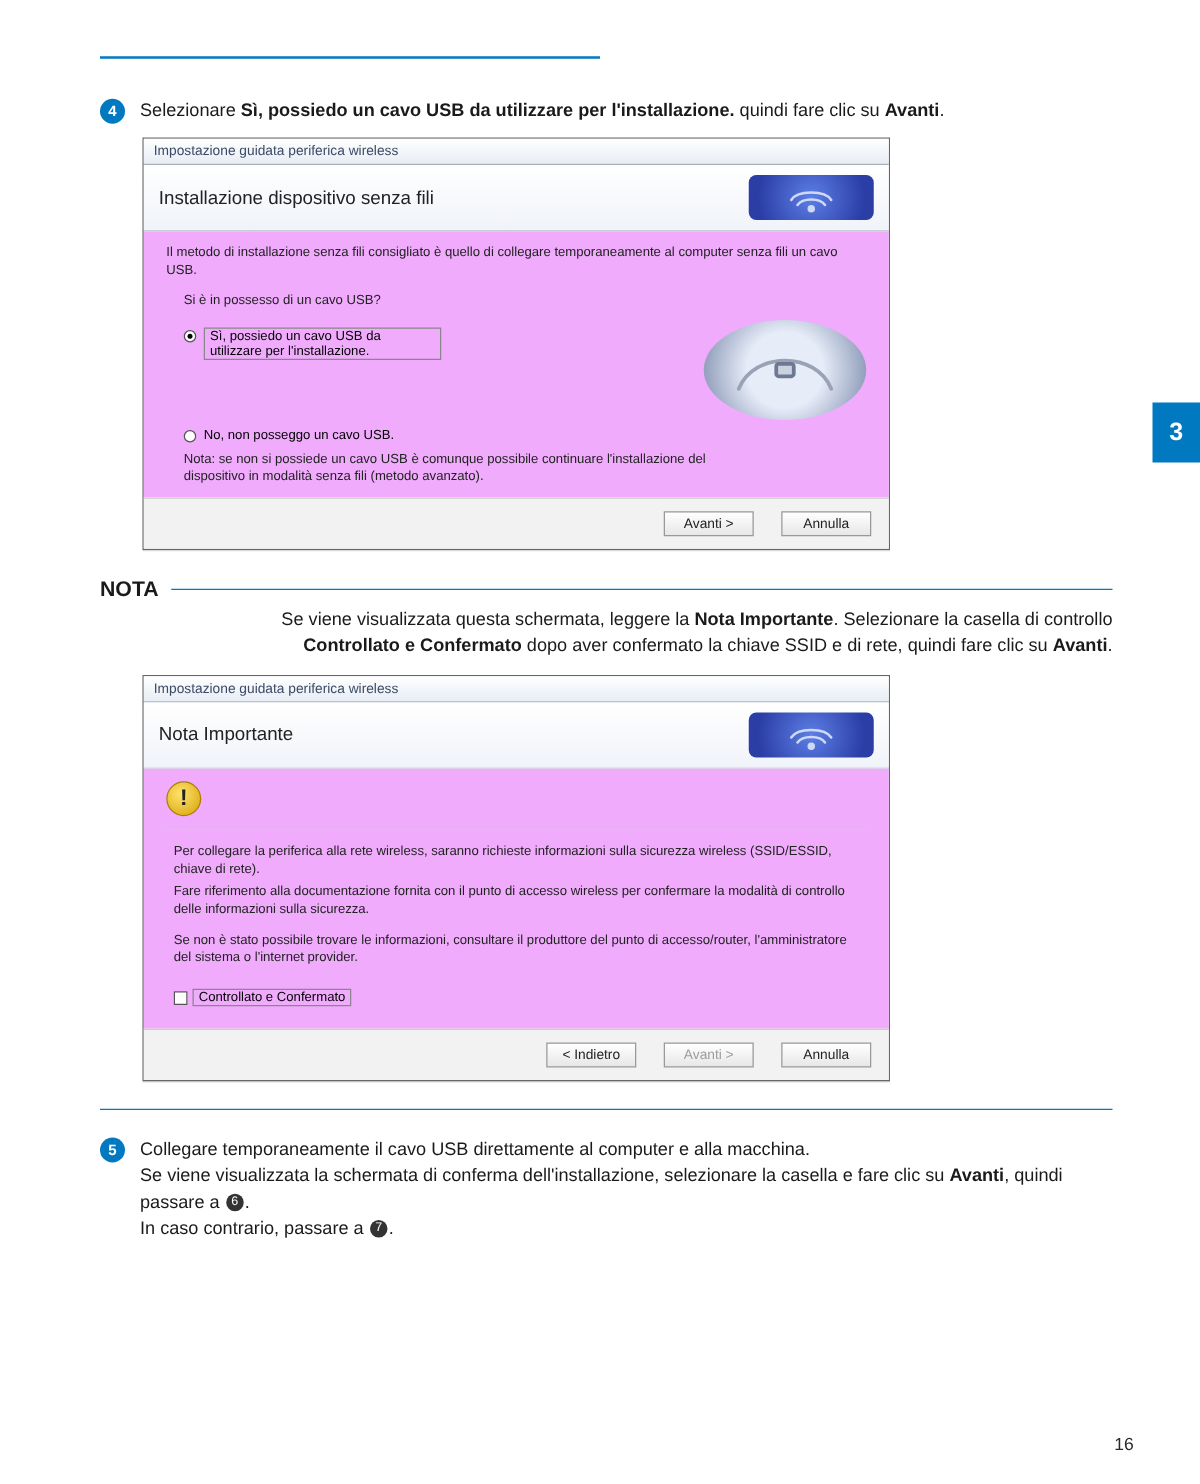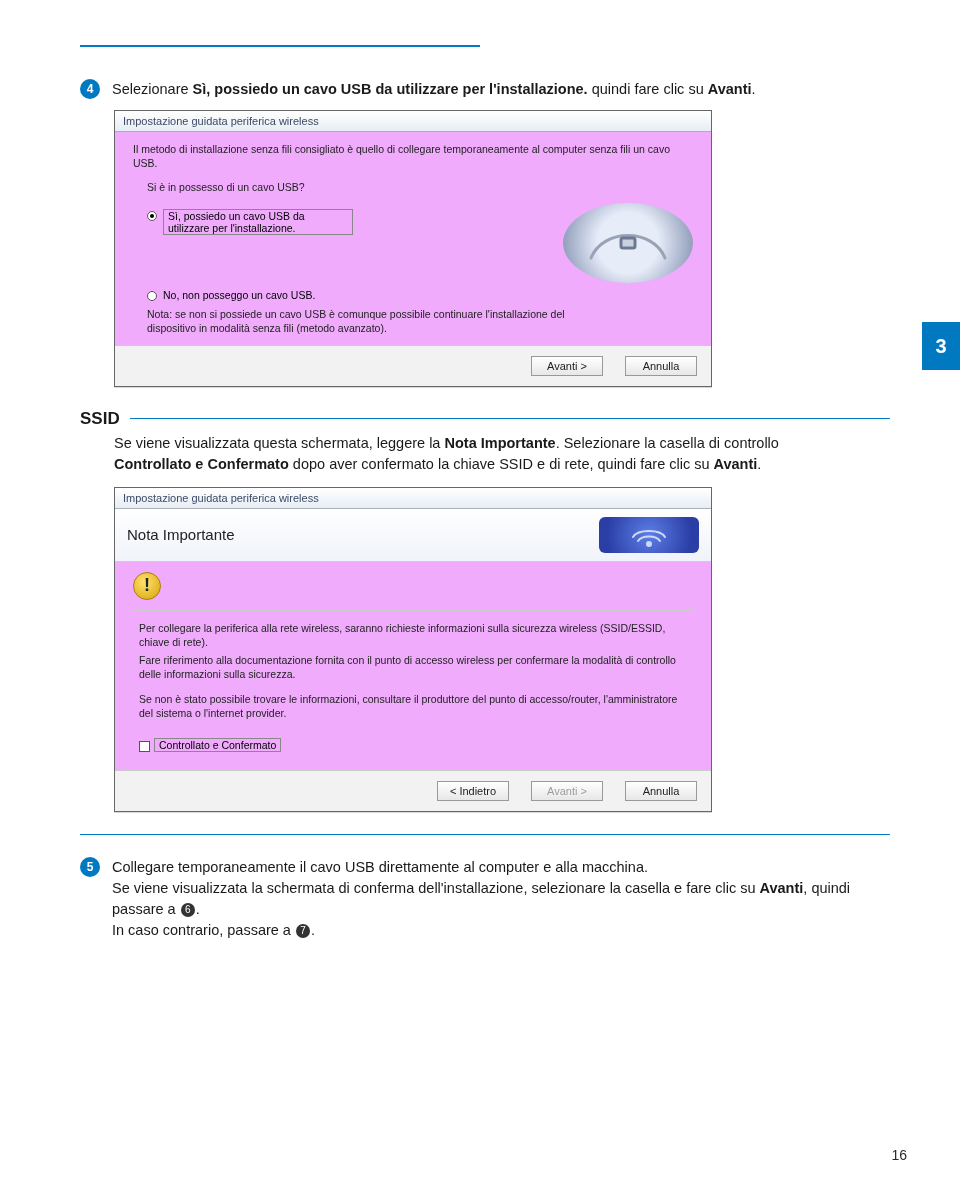--- a/index.html
+++ b/index.html
@@ -92,21 +92,21 @@
     border:1px solid #a97f00; display:flex; align-items:center; justify-content:center;
     font-weight:bold; color:#222; font-size:18px; flex:0 0 28px;
   }
   .wiz-row2 { display:flex; gap:14px; align-items:flex-start; }
   .indent { margin-left:14px; }
   .note-head {
     font-size:17px; font-weight:bold; color:#1a1a1a;
     display:flex; align-items:center; gap:10px; margin: 6px 0 4px 0;
   }
   .note-head .rule { flex:1; height:1px; background:#0079c1; }
-  .note-body { font-size:14.5px; line-height:1.45; margin-left:34px; color:#1a1a1a; }
+  .note-body { font-size:14.5px; line-height:1.45; margin-left:34px; color:#1a1a1a;text-align:right; }
   .note-bottom-rule { height:1px; background:#0079c1; margin:16px 0 22px 0; }
   .pagenum { position:absolute; right:53px; bottom:24px; font-size:14px; color:#2a2a2a; }
   .inline-num {
     display:inline-flex; width:14px; height:14px; border-radius:50%;
     background:#333; color:#fff; font-size:10px; align-items:center; justify-content:center;
     vertical-align:middle; margin:0 1px;
   }
 </style>
 </head>
 <body>
@@ -116,20 +116,32 @@
 
   <div class="step-row">
     <span class="step-num">4</span>
     <div class="step-text">
       <span>Selezionare </span><span class="bold">Sì, possiedo un cavo USB da utilizzare per l'installazione.</span><span> quindi fare clic su </span><span class="bold">Avanti</span><span>.</span>
     </div>
   </div>
 
   <div class="wizard">
     <div class="wiz-titlebar">Impostazione guidata periferica wireless</div>
+    <div class="wiz-head">
+      <div class="wiz-head-title">Installazione dispositivo senza fili</div>
+      <div class="wiz-head-art">
+        <svg viewBox="0 0 40 28">
+            <g fill="none" stroke="#cfd9f5" stroke-width="2" stroke-linecap="round">
+              <path d="M4 16c5-8 27-8 32 0"></path>
+              <path d="M9 20c4-6 18-6 22 0"></path>
+              <circle cx="20" cy="23" r="2" fill="#cfd9f5"></circle>
+            </g>
+          </svg>
+      </div>
+    </div>
     <div class="wiz-body">
       <p>Il metodo di installazione senza fili consigliato è quello di collegare temporaneamente al computer senza fili un cavo USB.</p>
       <p class="indent" style="margin-top:10px">Si è in possesso di un cavo USB?</p>
       <div style="display:flex; align-items:flex-start; gap:20px; margin-top:8px;">
         <div style="flex:0 0 220px">
           <div class="radio-row indent">
             <span class="radio checked"></span>
             <span class="opt-box" style="max-width:190px">Sì, possiedo un cavo USB da utilizzare per l'installazione.</span>
           </div>
         </div>
@@ -150,21 +162,21 @@
     </div>
     <div class="wiz-foot">
       <div class="wiz-btn">Avanti &gt;</div>
       <div class="wiz-btn">Annulla</div>
     </div>
   </div>
 
   <div class="page-tab">3</div>
 
   <div class="note-head">
-    <span>SSID</span>
+    <span>NOTA</span>
     <span class="rule"></span>
   </div>
   <div class="note-body">
     <span>Se viene visualizzata questa schermata, leggere la </span><span class="bold">Nota Importante</span><span>. Selezionare la casella di controllo </span><br>
     <span class="bold">Controllato e Confermato</span><span> dopo aver confermato la chiave SSID e di rete, quindi fare clic su </span><span class="bold">Avanti</span><span>.</span>
   </div>
 
   <div class="wizard" style="margin-top:12px">
     <div class="wiz-titlebar">Impostazione guidata periferica wireless</div>
     <div class="wiz-head">

